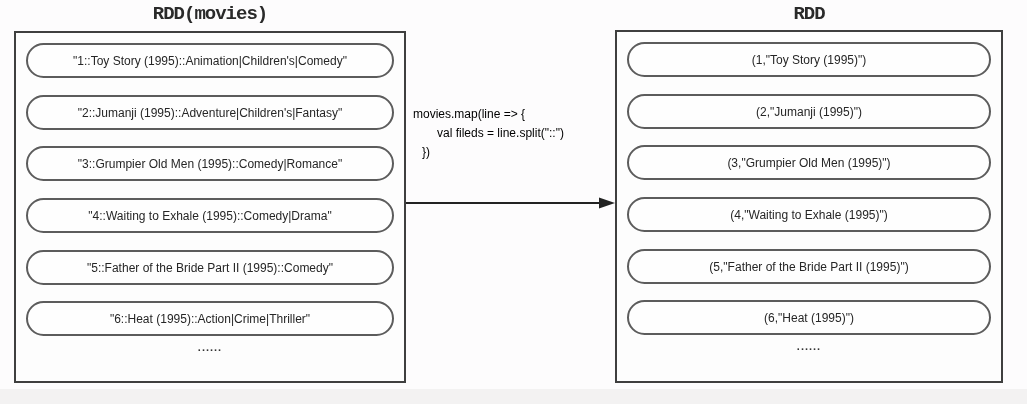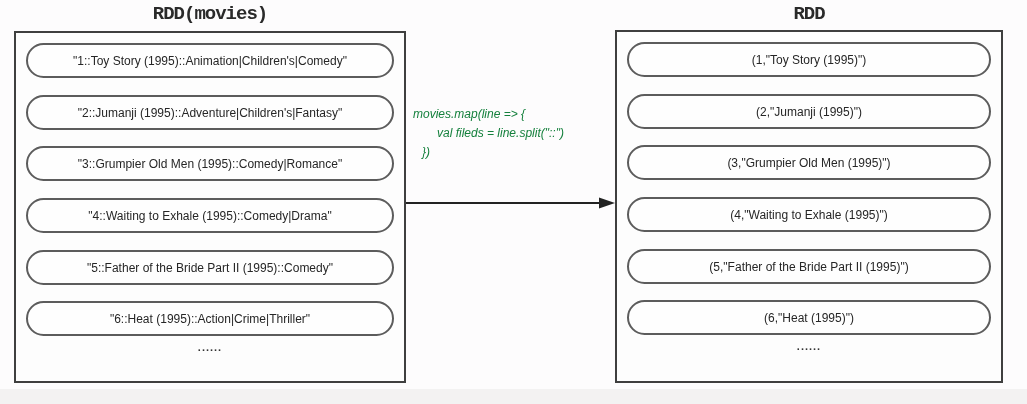--- a/index.html
+++ b/index.html
@@ -74,23 +74,22 @@
     letter-spacing: 1px;
     color: #333333;
   }
   .map-code {
     position: absolute;
     left: 413px;
     top: 105px;
     width: 205px;
     font-size: 12px;
     line-height: 19px;
-    color: #15803d;
+    color: #000000;
     white-space: nowrap;
-    font-style: italic;
   }
   .code-line.i1 { padding-left: 24px; }
   .code-line.i2 { padding-left: 18px; }
   .code-line.i3 { padding-left: 9px;  }
   .map-arrow {
     position: absolute;
     left: 406px;
     top: 194px;
     width: 209px;
     height: 18px;

